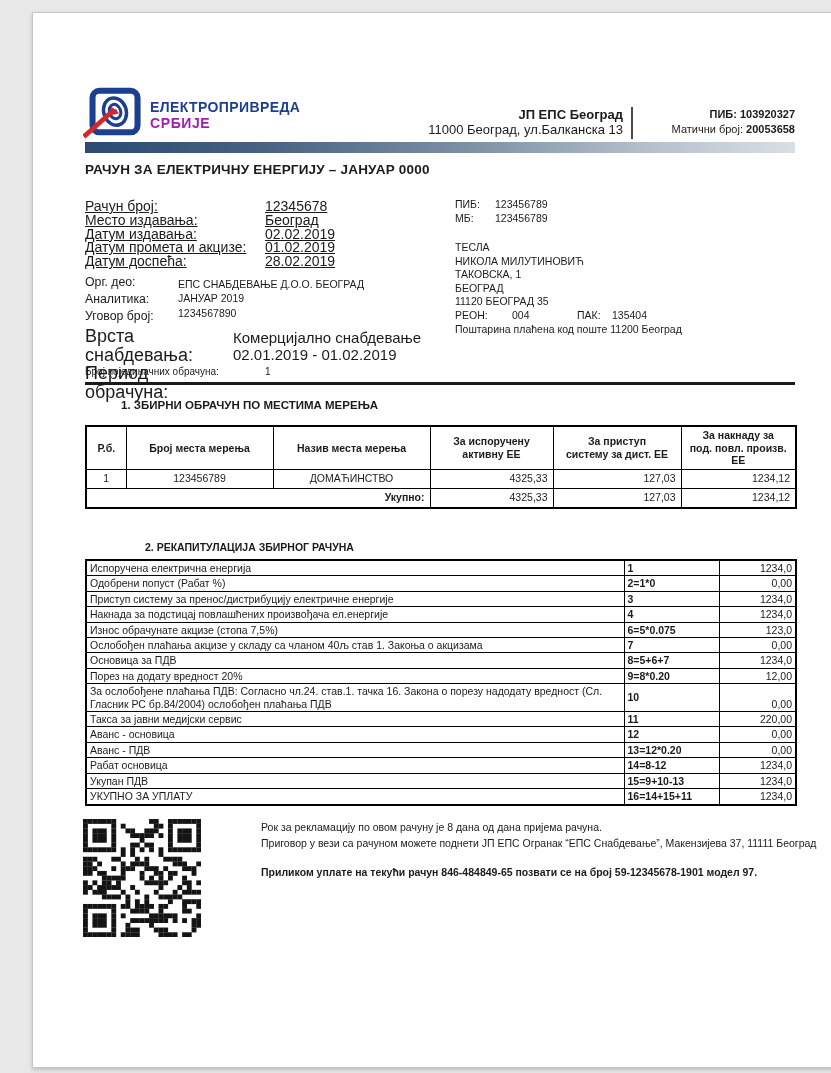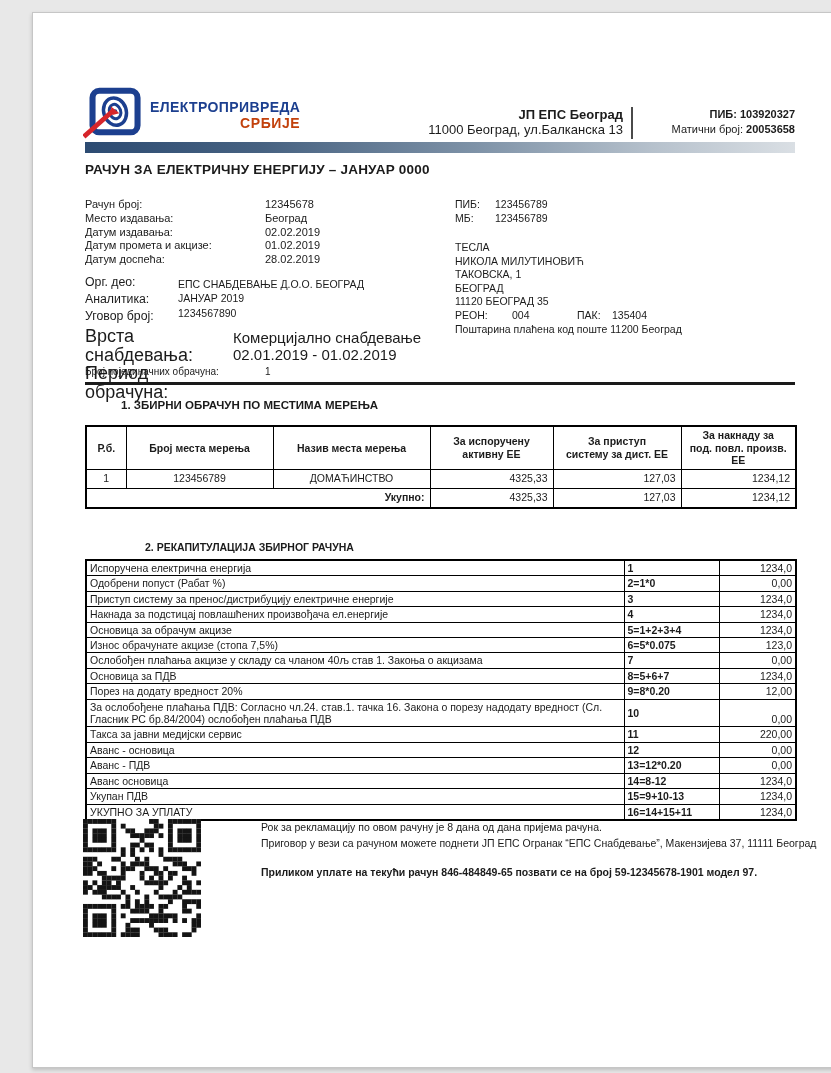--- a/index.html
+++ b/index.html
@@ -16,32 +16,32 @@
     box-shadow:0 2px 4px rgba(0,0,0,.18);
     overflow:hidden;
     margin-left:24px;
   }
   .abs{position:absolute;}
 
   
   .logo-wrap{left:50px;top:72px;display:flex;align-items:flex-start;}
   .logo-text{margin-left:9px;margin-top:15px;}
   .logo-line1{font-size:14px;font-weight:bold;color:#1c3f8f;letter-spacing:.4px;line-height:15px;}
-  .logo-line2{font-size:14px;font-weight:bold;color:#c2410c;letter-spacing:.6px;line-height:16px;text-align:right;}
+  .logo-line2{font-size:14px;font-weight:bold;color:#a21caf;letter-spacing:.6px;line-height:16px;}
   .company-block{top:94px;left:240px;width:350px;text-align:right;font-size:13px;line-height:15px;}
   .company-name{font-weight:bold;}
   .v-divider{top:94px;left:598px;width:2px;height:32px;background:#4a4a4a;}
   .ids-block{top:94px;left:608px;width:154px;text-align:right;font-size:11px;line-height:15px;}
   .b{font-weight:bold;}
   .gradient-bar{top:129px;left:52px;width:710px;height:11px;
     background:linear-gradient(90deg,#2c4b72 0%,#476281 25%,#7e92a7 55%,#b6c1cc 80%,#dadfe4 100%);}
 
   
   .doc-title{top:149px;left:52px;font-size:13.5px;font-weight:bold;letter-spacing:.2px;}
-  .invoice-meta{top:185px;left:52px;font-size:11px;}
+  .invoice-meta{top:185px;left:52px;font-size:14px;text-decoration:underline;}
   .meta-row{display:flex;height:13.8px;}
   .meta-label{width:180px;}
   .cust-ids{top:185px;left:422px;font-size:10.5px;}
   .cid-row{display:flex;height:14px;}
   .cid-label{width:40px;}
   .customer-block{top:228px;left:422px;font-size:10.5px;line-height:13.6px;}
   .reon-row span{display:inline-block;}
   .reon-l{width:57px;} .reon-v{width:65px;} .pak-l{width:35px;}
 
   .org-section{top:261px;left:52px;display:flex;}
@@ -264,25 +264,20 @@
           <td class="lbl">Приступ систему за пренос/дистрибуцију електричне енергије</td>
           <td class="code">3</td>
           <td class="val">1234,0</td>
         </tr>
         <tr>
           <td class="lbl">Накнада за подстицај повлашћених произвођача ел.енергије</td>
           <td class="code">4</td>
           <td class="val">1234,0</td>
         </tr>
         <tr>
-          <td class="lbl">Основица за обрачум акцизе</td>
-          <td class="code">5=1+2+3+4</td>
-          <td class="val">1234,0</td>
-        </tr>
-        <tr>
           <td class="lbl">Износ обрачунате акцизе (стопа 7,5%)</td>
           <td class="code">6=5*0.075</td>
           <td class="val">123,0</td>
         </tr>
         <tr>
           <td class="lbl">Ослобођен плаћања акцизе у складу са чланом 40љ став 1. Закоња о акцизама</td>
           <td class="code">7</td>
           <td class="val">0,00</td>
         </tr>
         <tr>
@@ -309,21 +304,21 @@
           <td class="lbl">Аванс - основица</td>
           <td class="code">12</td>
           <td class="val">0,00</td>
         </tr>
         <tr>
           <td class="lbl">Аванс - ПДВ</td>
           <td class="code">13=12*0.20</td>
           <td class="val">0,00</td>
         </tr>
         <tr>
-          <td class="lbl">Аванс основица</td>
+          <td class="lbl">Рабат основица</td>
           <td class="code">14=8-12</td>
           <td class="val">1234,0</td>
         </tr>
         <tr>
           <td class="lbl">Укупан ПДВ</td>
           <td class="code">15=9+10-13</td>
           <td class="val">1234,0</td>
         </tr>
         <tr>
           <td class="lbl">УКУПНО ЗА УПЛАТУ</td>

